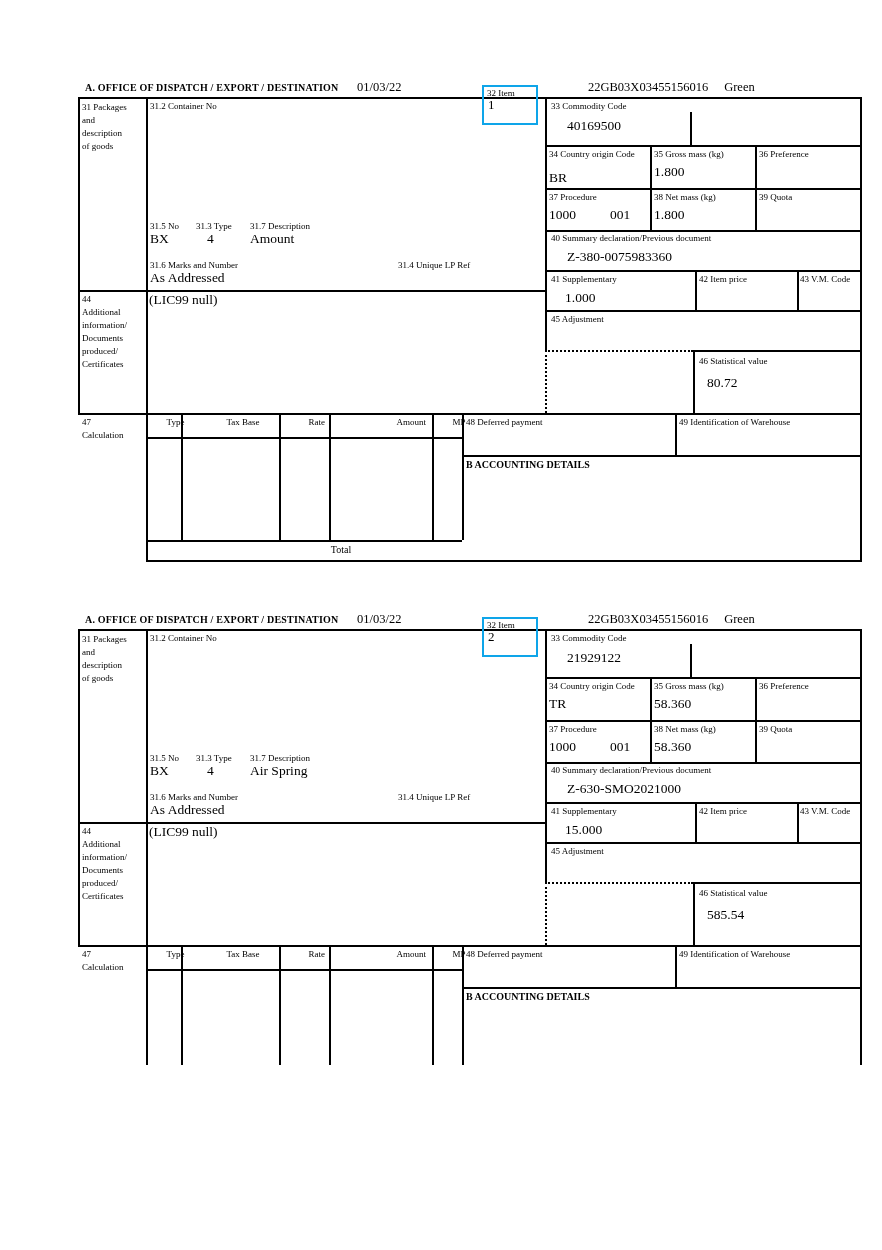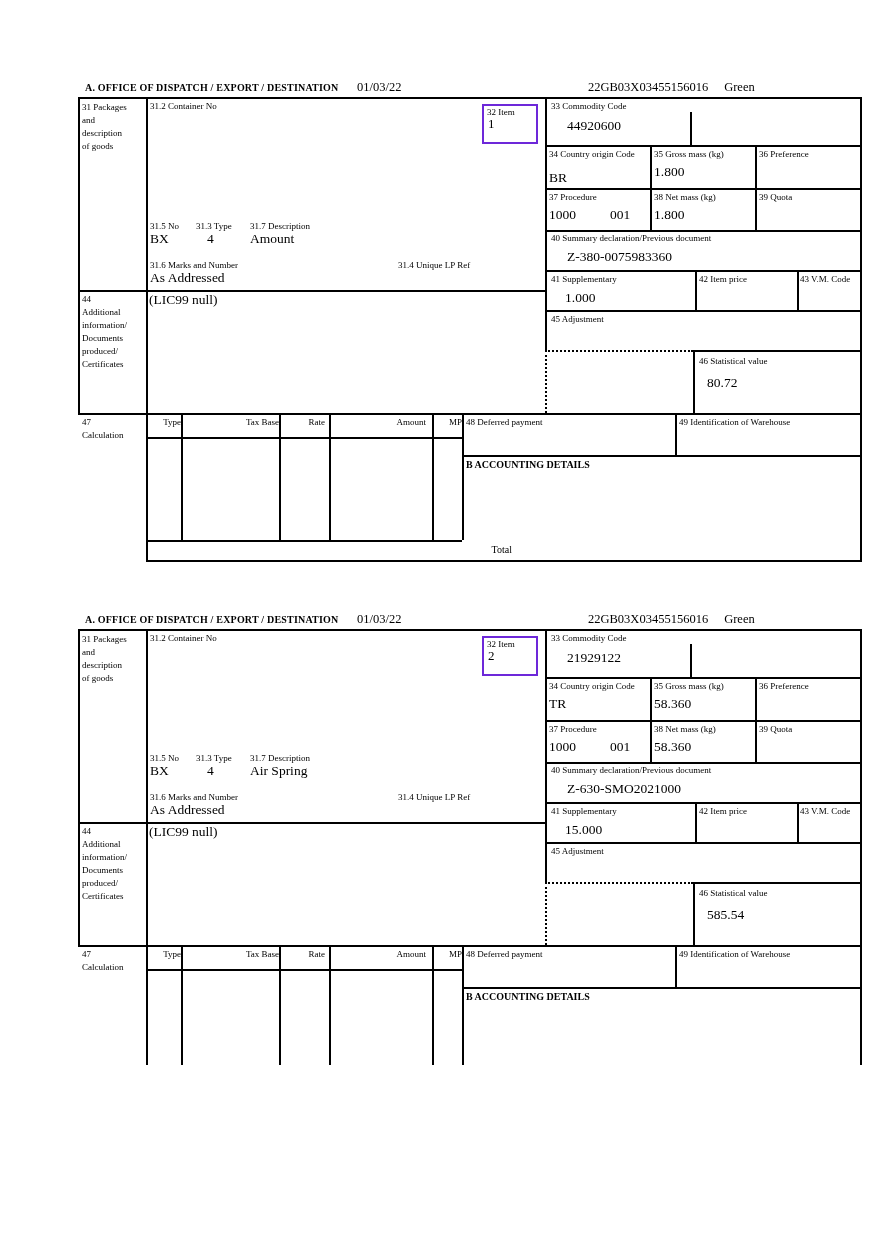--- a/index.html
+++ b/index.html
@@ -9,23 +9,23 @@
   .ln{position:absolute;background:#000;}
   .hd{height:2px;background:none;border-top:2px dotted #000;}
   .vd{width:2px;background:none;border-left:2px dotted #000;height:0;}
   .lbl{position:absolute;font-size:9px;line-height:1.15;white-space:nowrap;}
   .val{position:absolute;font-size:13.5px;line-height:1.1;white-space:nowrap;}
   .multiline{white-space:pre-line;line-height:1.45;}
   .hdr-title{position:absolute;left:85px;top:2px;font-size:10px;font-weight:bold;letter-spacing:.2px;}
   .hdr-date{position:absolute;left:357px;top:0;font-size:12.5px;}
   .hdr-ref{position:absolute;left:588px;top:0;font-size:12.5px;display:flex;gap:16px;}
   .th{position:absolute;top:337px;font-size:9px;}
-  .center{text-align:right;}
+  .center{text-align:center;padding-left:12px;}
   .right{text-align:right;}
-  .itembox{position:absolute;left:482px;top:24px;width:52px;height:36px;border:2px solid #6d28d9;}
+  .itembox{position:absolute;left:482px;top:5px;width:52px;height:36px;border:2px solid #0ea5e9;}
   .itembox .lbl{left:3px;top:1px;position:absolute;}
   .itembox .val{left:4px;top:11px;position:absolute;font-size:13px;}
   .bold{font-weight:bold;}
 </style>
 </head>
 <body>
 
 <div id="page">
     <div class="block" style="top: 80px;">
 
@@ -74,21 +74,21 @@
 description
 of goods</div>
 
   <div class="lbl" style="left:150px;top:21px;">31.2 Container No</div>
   <div class="itembox">
     <span class="lbl">32 Item</span>
     <span class="val">1</span>
   </div>
 
   <div class="lbl" style="left:551px;top:21px;">33 Commodity Code</div>
-  <div class="val" style="left:567px;top:39px;">44920600</div>
+  <div class="val" style="left:567px;top:39px;">40169500</div>
 
   <div class="lbl" style="left:549px;top:69px;">34 Country origin Code</div>
   <div class="val" style="left:549px;top:91px;">BR</div>
   <div class="lbl" style="left:654px;top:69px;">35 Gross mass (kg)</div>
   <div class="val" style="left:654px;top:85px;">1.800</div>
   <div class="lbl" style="left:759px;top:69px;">36 Preference</div>
 
   <div class="lbl" style="left:549px;top:112px;">37 Procedure</div>
   <div class="val" style="left:549px;top:128px;">1000</div>
   <div class="val" style="left:610px;top:128px;">001</div>

